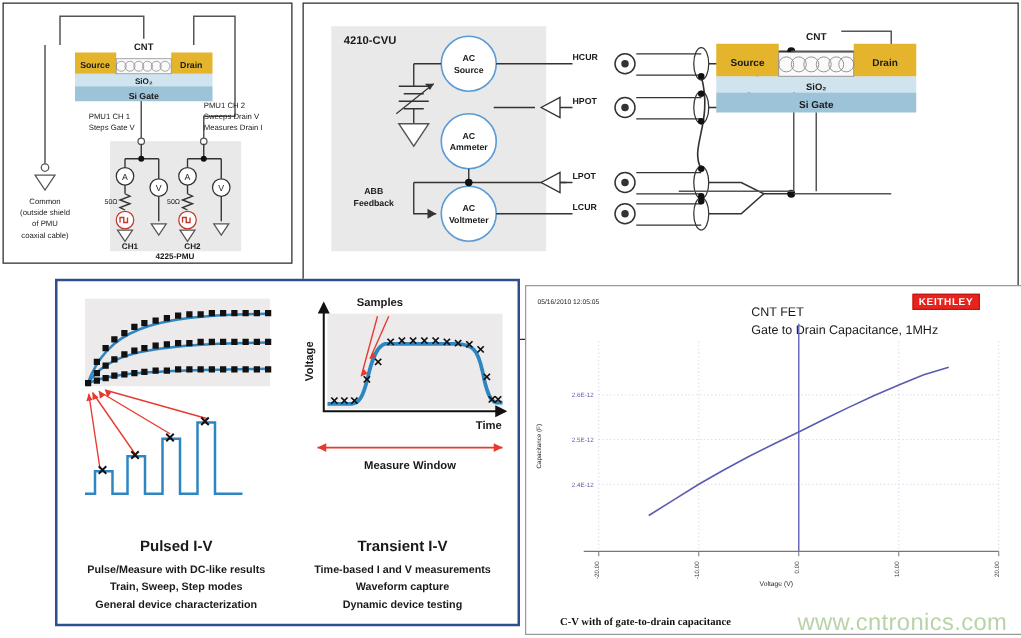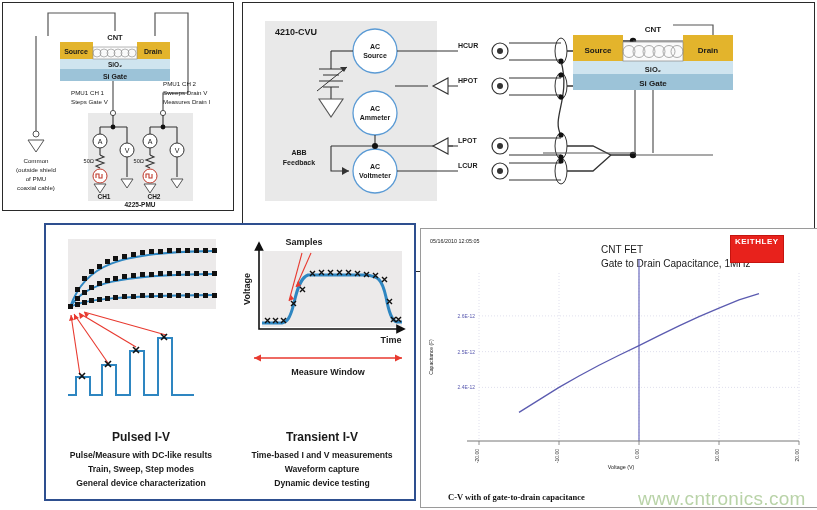--- a/index.html
+++ b/index.html
@@ -7,21 +7,21 @@
   .panel{position:absolute;border:1px solid #2a2a2a;background:#fff;box-sizing:border-box;}
   #panel-tl{left:2px;top:2px;width:232px;height:209px;}
   #panel-tr{left:242px;top:2px;width:573px;height:270px;}
   #panel-bl{left:44px;top:223px;width:372px;height:278px;border:2px solid #2e4f8f;}
   #panel-br{left:420px;top:228px;width:452px;height:280px;border:1px solid #9a9a9a;}
   svg{display:block;}
   .lbl{font-family:"Liberation Sans",sans-serif;fill:#1a1a1a;}
   .bold{font-weight:bold;}
   .wm{position:absolute;left:638px;top:488px;font-size:19px;color:#b9d3a8;font-family:"Liberation Sans",sans-serif;letter-spacing:.3px;}
   .cap{position:absolute;left:448px;top:492px;font-size:8.5px;font-weight:bold;color:#111;font-family:"Liberation Serif",serif;}
-  .keithley{position:absolute;left:730px;top:235px;background:#e8221c;color:#fff;font-size:8px;font-weight:bold;letter-spacing:.5px;padding:1px 4px 16px 4px;border:1px solid #c5140f;font-family:"Liberation Sans",sans-serif;}
+  .keithley{position:absolute;left:730px;top:235px;background:#e8221c;color:#fff;font-size:8px;font-weight:bold;letter-spacing:.5px;padding:1px 4px 1px 4px;border:1px solid #c5140f;font-family:"Liberation Sans",sans-serif;}
 </style>
 </head>
 <body>
 
 <div class="panel" id="panel-tl">
   <svg width="230" height="207" viewBox="0 0 230 207">
 
     <g stroke="#555" stroke-width="1.2" fill="none">
       <path d="M45,33 L45,10 L112,10 L112,28"></path>
       <path d="M152,33 L152,10 L185,10 L185,90 L160,90 L160,110"></path>

